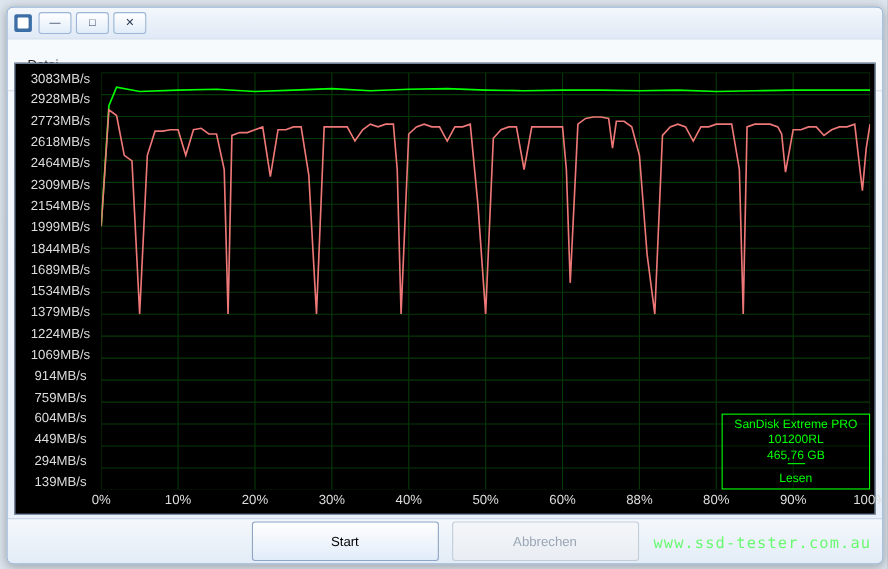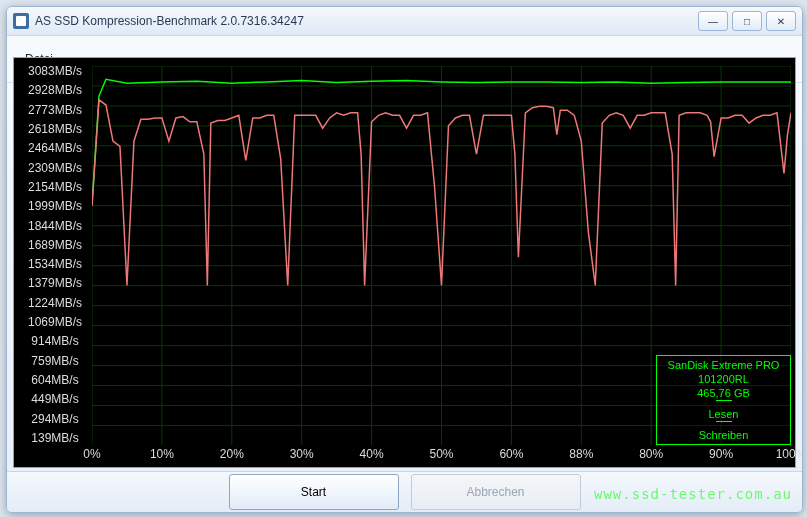--- a/index.html
+++ b/index.html
@@ -126,21 +126,20 @@
     letter-spacing: 1px;
     pointer-events: none;
   }
 </style>
 </head>
 <body>
 
 <div class="window">
   <div class="titlebar">
     <span class="appicon"></span>
-    <span class="title">AS SSD Kompression-Benchmark 2.0.7316.34247</span>
     <div class="winbtns">
       <div class="winbtn">—</div>
       <div class="winbtn">□</div>
       <div class="winbtn">✕</div>
     </div>
   </div>
   <div class="menubar">
     <div class="menuitem">Datei</div>
   </div>
 
@@ -217,24 +216,20 @@
           <path d="M0.0 139.8 L7.0 33.9 L14.0 39.1 L21.0 75.3 L28.0 80.4 L35.0 219.8 L42.0 75.3 L49.0 53.3 L56.0 53.3 L63.0 52.0 L70.0 52.0 L77.0 75.3 L84.0 52.0 L91.0 50.7 L98.0 55.9 L105.0 55.9 L112.0 88.2 L115.5 219.8 L119.0 57.2 L126.0 54.6 L133.0 54.6 L140.0 52.0 L147.0 49.4 L154.0 94.6 L161.0 52.0 L168.0 52.0 L175.0 49.4 L182.0 49.4 L189.0 93.3 L196.0 219.8 L203.0 49.4 L210.0 49.4 L217.0 49.4 L224.0 49.4 L231.0 62.3 L238.0 52.0 L245.0 46.9 L252.0 49.4 L259.0 46.9 L266.0 46.9 L269.5 88.2 L273.0 219.8 L280.0 55.9 L287.0 49.4 L294.0 46.9 L301.0 49.4 L308.0 49.4 L315.0 62.3 L322.0 49.4 L329.0 49.4 L336.0 46.9 L343.0 120.4 L350.0 219.8 L357.0 59.8 L364.0 52.0 L371.0 49.4 L378.0 49.4 L385.0 88.2 L392.0 49.4 L399.0 49.4 L406.0 49.4 L413.0 49.4 L420.0 49.4 L423.5 88.2 L427.0 191.4 L434.0 46.9 L441.0 41.7 L448.0 40.4 L455.0 40.4 L462.0 41.7 L465.5 68.8 L469.0 44.3 L476.0 44.3 L483.0 49.4 L490.0 75.3 L497.0 165.6 L504.0 219.8 L511.0 57.2 L518.0 49.4 L525.0 46.9 L532.0 49.4 L539.0 62.3 L546.0 49.4 L553.0 49.4 L560.0 46.9 L567.0 46.9 L574.0 46.9 L581.0 88.2 L584.5 219.8 L588.0 49.4 L595.0 46.9 L602.0 46.9 L609.0 46.9 L616.0 49.4 L619.5 55.9 L623.0 90.7 L630.0 52.0 L637.0 52.0 L644.0 49.4 L651.0 49.4 L658.0 57.2 L665.0 52.0 L672.0 49.4 L679.0 49.4 L686.0 46.9 L693.0 107.5 L696.5 68.8 L700.0 46.9" fill="none" stroke="#ee7777" stroke-width="1.5"></path>
         </svg>
       <div class="legend-box">
         <div>SanDisk Extreme PRO</div>
         <div>101200RL</div>
         <div>465,76 GB</div>
         <div class="legend-row">
           <span class="legend-sw read"></span>
           <span>Lesen</span>
         </div>
-        <div class="legend-row">
-          <span class="legend-sw write"></span>
-          <span>Schreiben</span>
-        </div>
       </div>
     </div>
   </div>
 
   <div class="buttonbar">
     <button class="btn">Start</button>
     <button class="btn disabled" disabled="">Abbrechen</button>
   </div>
 
   <div class="watermark">www.ssd-tester.com.au</div>

